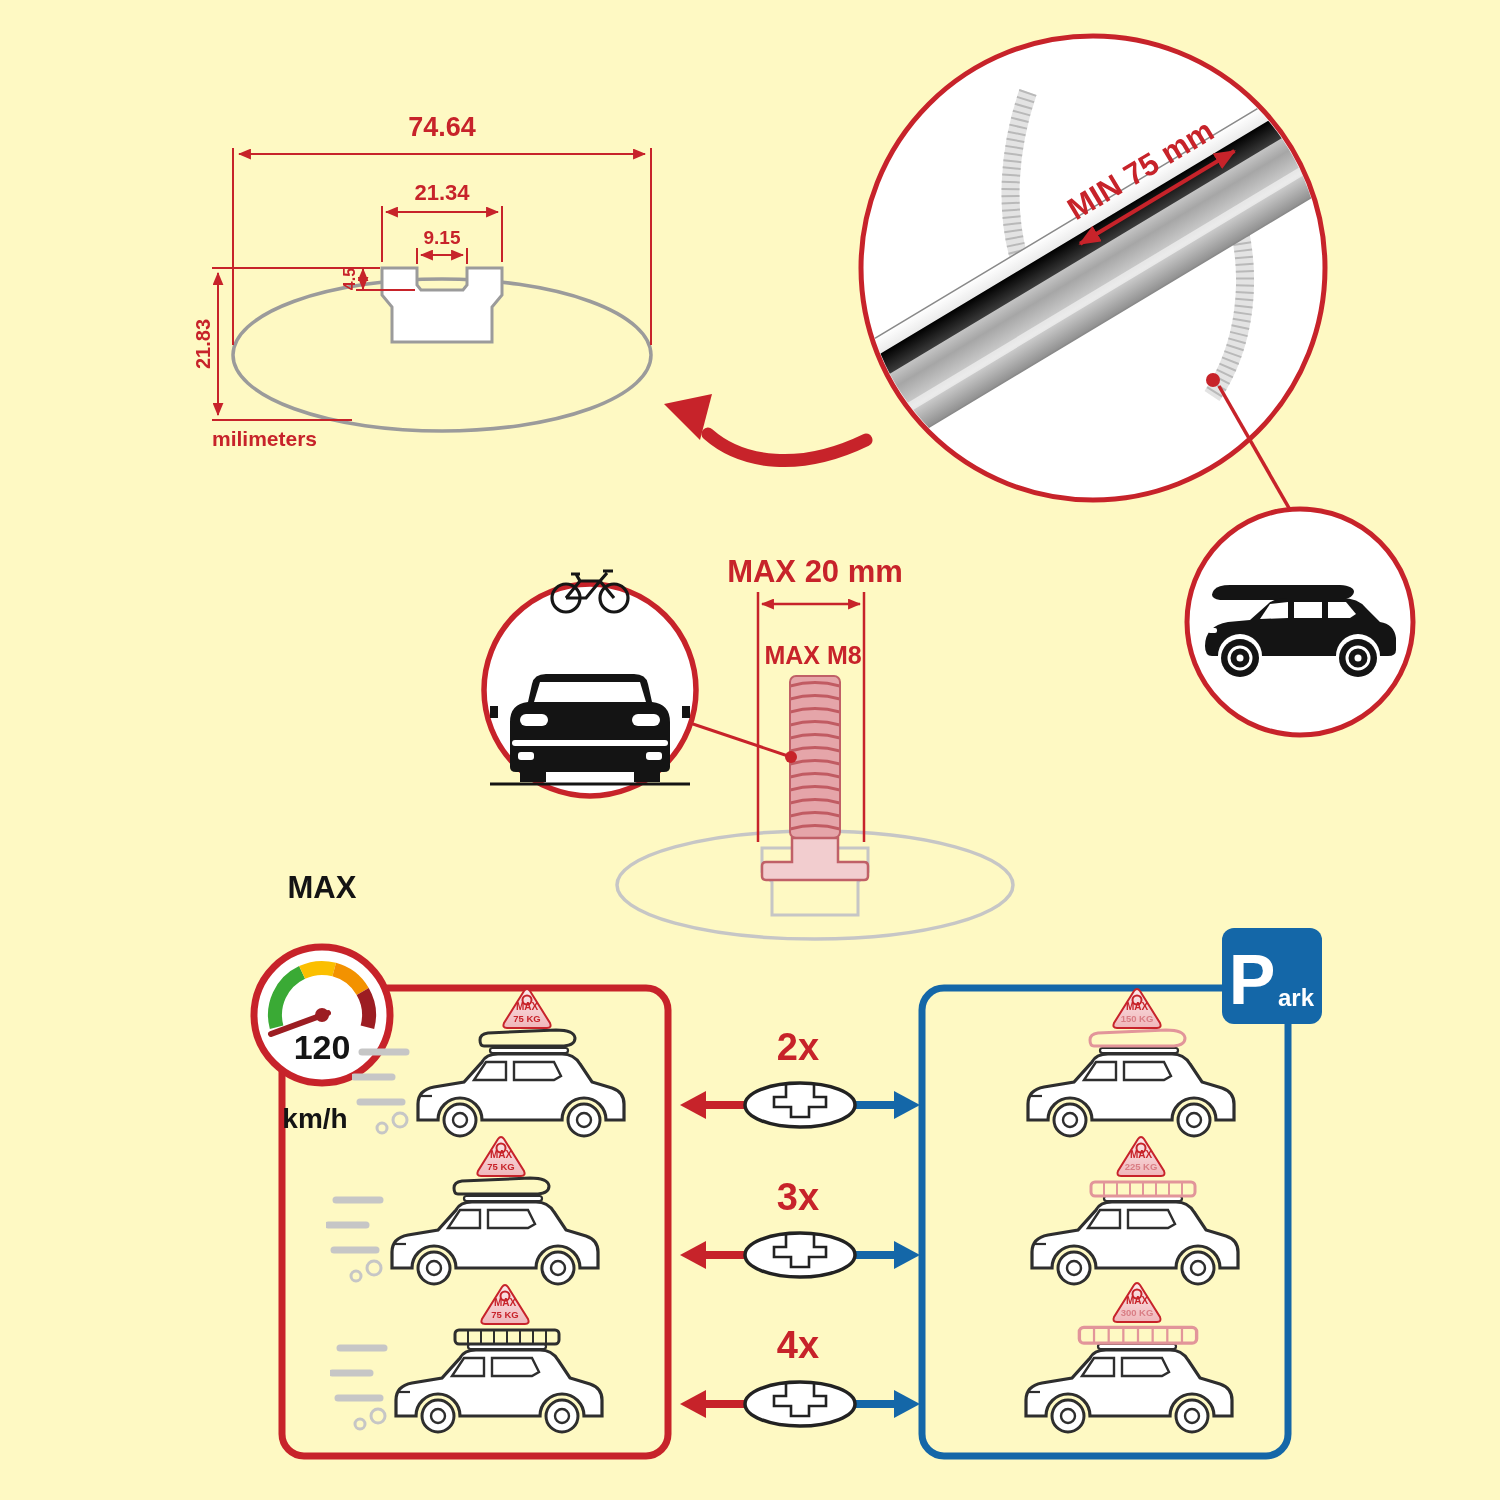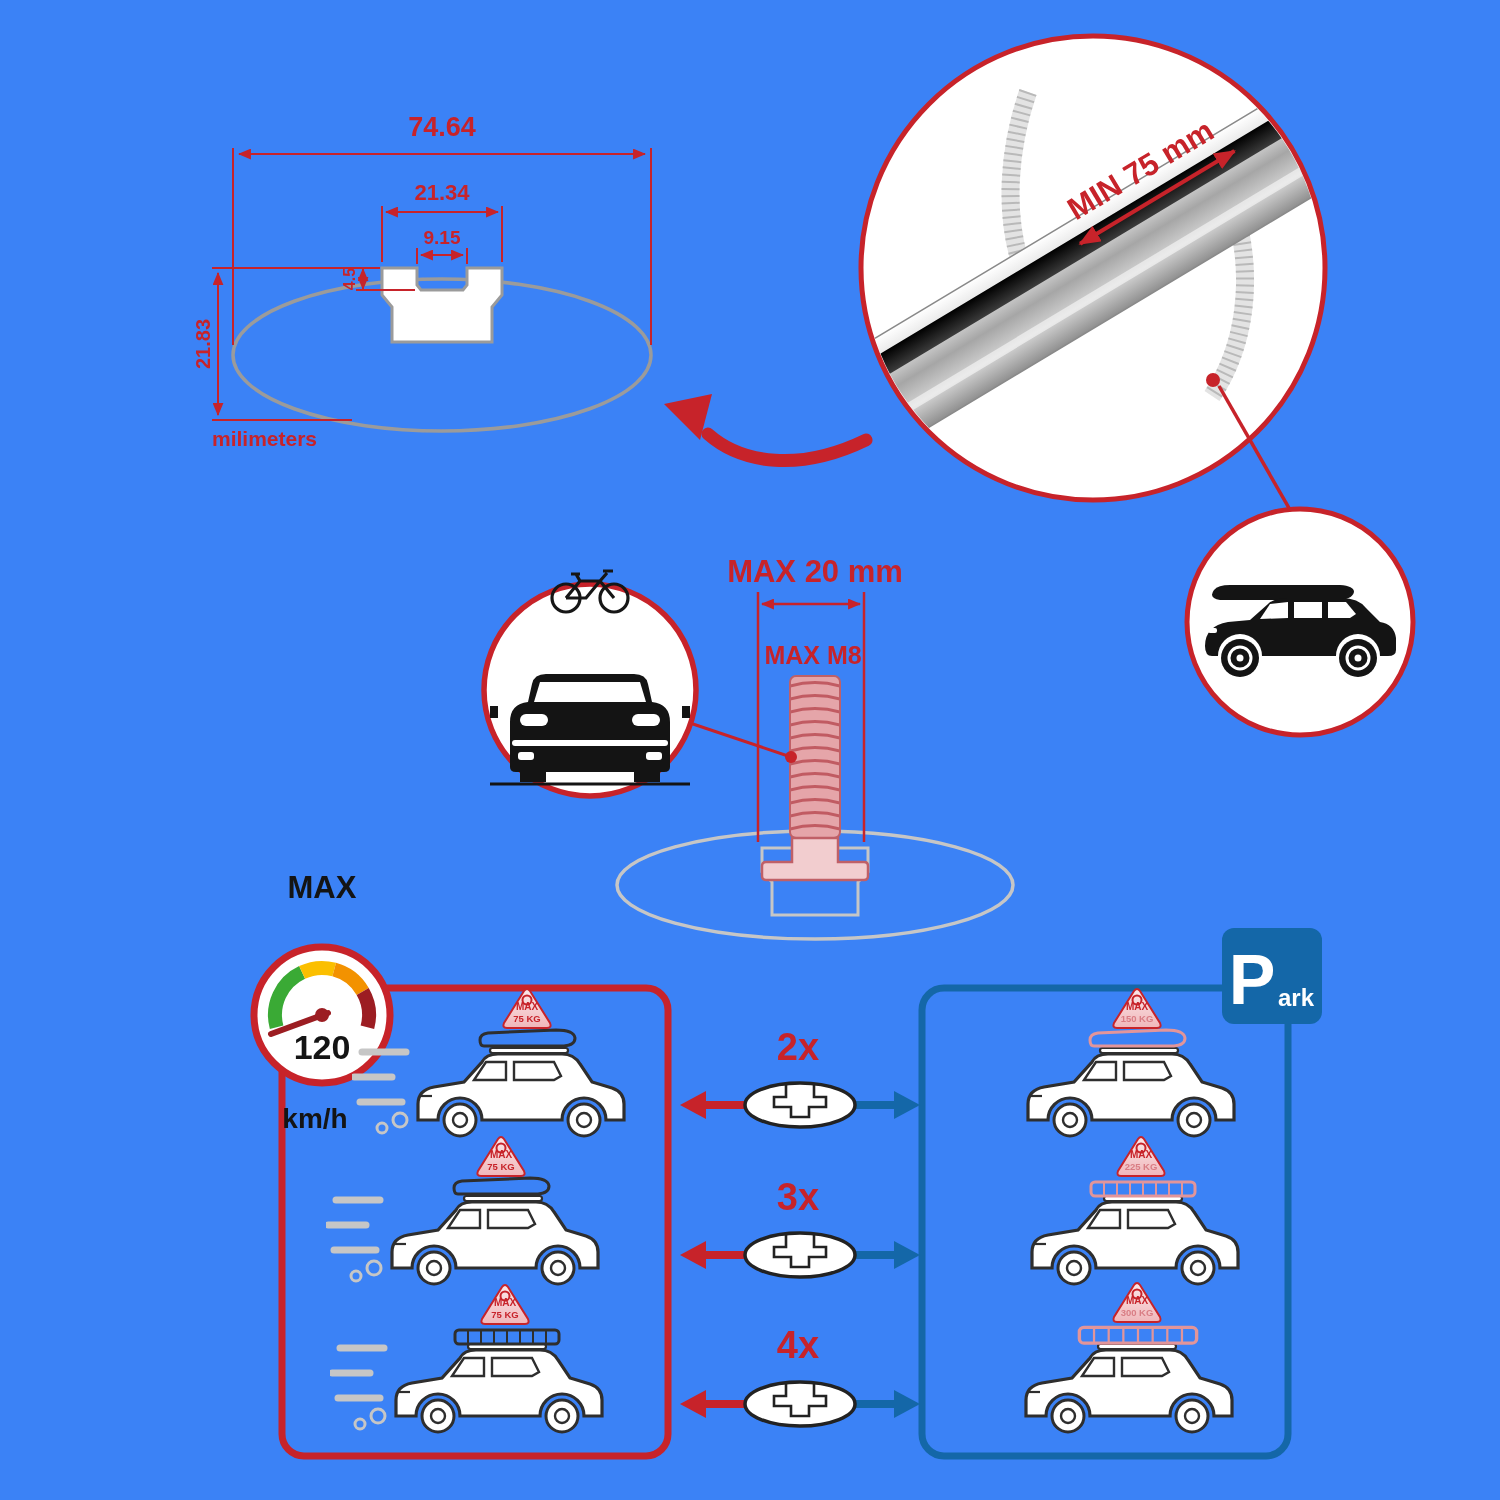--- a/index.html
+++ b/index.html
@@ -1,16 +1,16 @@
 <!DOCTYPE html>
 <html><head>
 <meta charset="utf-8">
 <style>
   html,body{margin:0;padding:0;background:#fff;}
-  .stage{position:relative;width:1500px;height:1500px;background:#3b82f6;overflow:hidden;}
+  .stage{position:relative;width:1500px;height:1500px;background:#fef9c3;overflow:hidden;}
   svg{display:block;}
   text{font-family:"Liberation Sans","DejaVu Sans",sans-serif;}
   .red-txt{fill:#c7232a;font-weight:bold;}
   .blk-txt{fill:#141414;font-weight:bold;}
   .pink-txt{fill:#d97d84;font-weight:bold;}
   .white-txt{fill:#ffffff;font-weight:bold;}
 </style>
 </head>
 <body>
 

